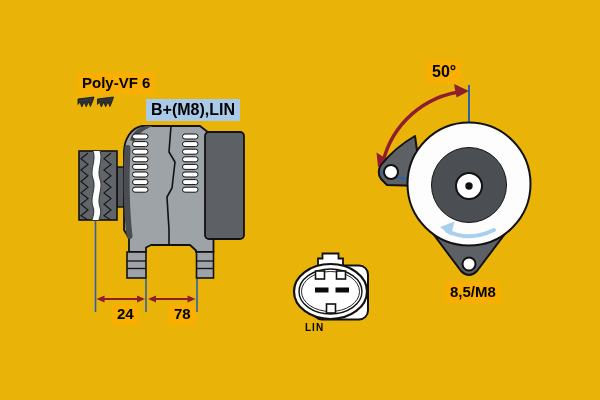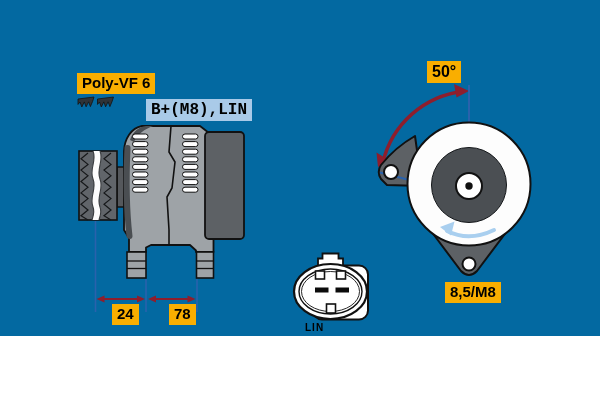--- a/index.html
+++ b/index.html
@@ -8,38 +8,38 @@
     --dimension-red:#8E1E2D;
     --dimension-blue:#2A62AC;
     --rotation-blue:#A9CFEF;
     --body-gray:#9EA3A7;
     --dark-gray:#5D6165;
     --inner-gray:#4B4F53;
   }
   html,body{margin:0;padding:0;}
   .canvas{
     position:relative;
-    width:600px;height:336px;
-    background:#0369a1;
+    width:600px;height:400px;
+    background:#eab308;
     overflow:hidden;
     font-family:"Liberation Sans",sans-serif;
   }
   .canvas svg{position:absolute;left:0;top:0;}
   .lbl{
     position:absolute;
     font-family:"Liberation Sans",sans-serif;
     font-weight:bold;
     font-size:15px;
     line-height:1.25;
     color:#000;
     padding:1px 5px;
     white-space:nowrap;
   }
   .lbl.yellow{background:var(--label-yellow);}
-  .lbl.blue{background:var(--label-blue);font-family:Liberation Mono, monospace;}
+  .lbl.blue{background:var(--label-blue);}
   .lbl.plain{background:transparent;font-size:10px;letter-spacing:1px;padding:0;}
   .fs16{font-size:16px;}
   
   .st-blue{stroke:var(--dimension-blue);}
   .st-maroon{stroke:var(--dimension-red);}
   .fl-maroon{fill:var(--dimension-red);}
   .st-rot{stroke:var(--rotation-blue);}
   .fl-rot{fill:var(--rotation-blue);}
   .body-fill{fill:var(--body-gray);}
   .dark-fill{fill:var(--dark-gray);}

